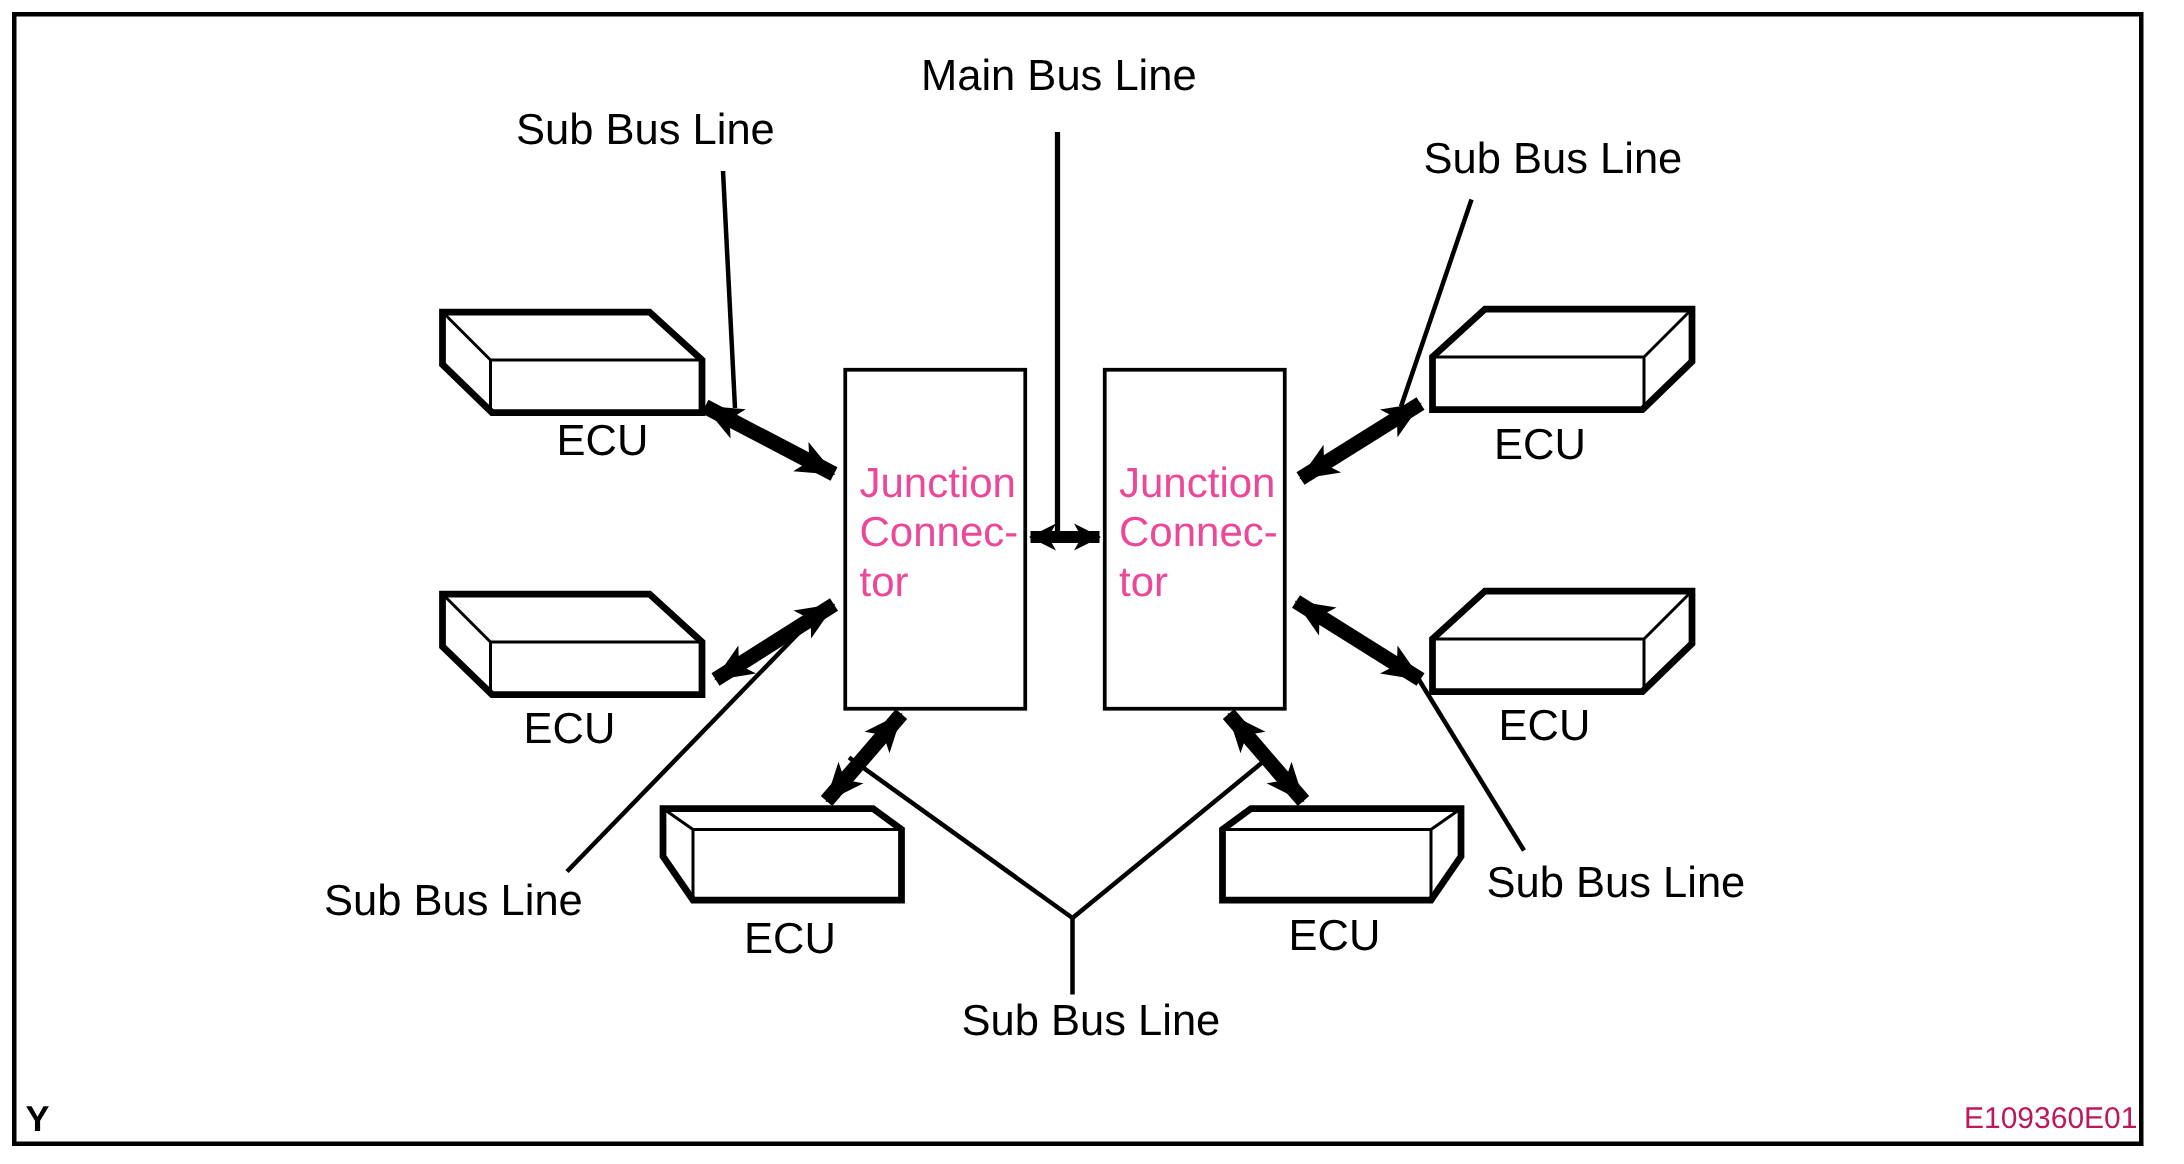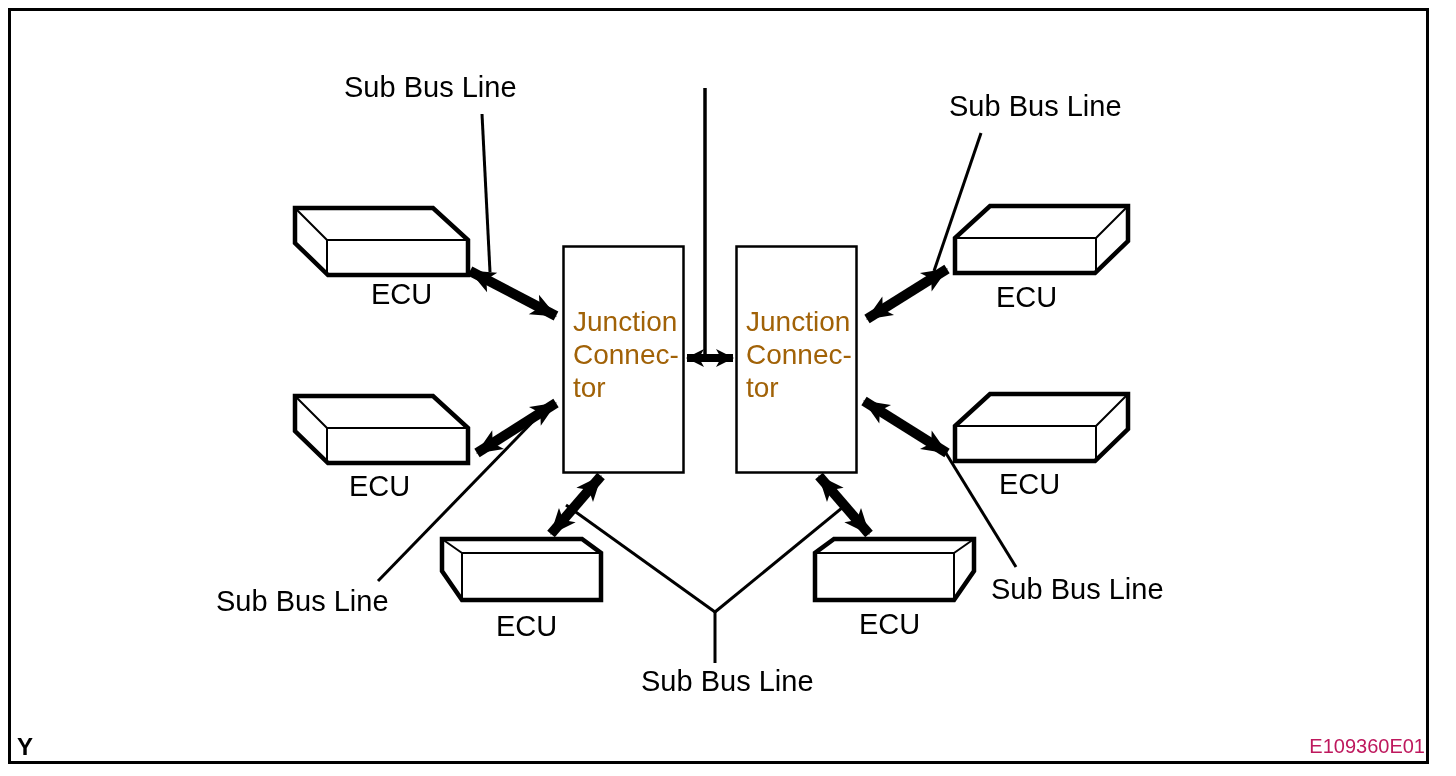--- a/index.html
+++ b/index.html
@@ -1,20 +1,20 @@
 <!DOCTYPE html>
 <html><head>
 <meta charset="utf-8">
 <style>
   html,body{margin:0;padding:0;background:#ffffff;}
   #stage{position:relative;width:1456px;height:776px;background:#ffffff;overflow:hidden;
          font-family:"Liberation Sans",sans-serif;color:#000;}
   #shapes{position:absolute;left:0;top:0;}
   .label{position:absolute;font-size:29px;line-height:29px;white-space:nowrap;color:#000;}
-  .jc-text{position:absolute;font-size:28px;line-height:33px;color:#a16207;}
+  .jc-text{position:absolute;font-size:28px;line-height:33px;color:#ec4899;}
   .corner-mark{position:absolute;font-size:24px;font-weight:bold;color:#000;}
   .fig-code{position:absolute;font-size:20px;color:#be185d;text-align:right;white-space:nowrap;}
 </style>
 </head>
 <body>
 
 <div id="stage">
 
   <svg id="shapes" width="1456" height="776" viewBox="0 0 1456 776">
     <defs>
@@ -74,20 +74,21 @@
         <path d="M442,539 H582 L601,553 V600 H462 L442,571 Z" stroke-width="4.5"></path>
         <path d="M442,539 L462,553 M462,553 H601 M462,553 V600" fill="none" stroke-width="2"></path>
       </g>
       <g>
         <path d="M974,539 H834 L815,553 V600 H954 L974,571 Z" stroke-width="4.5"></path>
         <path d="M974,539 L954,553 M954,553 H815 M954,553 V600" fill="none" stroke-width="2"></path>
       </g>
     </g>
   </svg>
 
+  <div class="label" style="left:614px;top:37px;">Main Bus Line</div>
   <div class="label" style="left:344px;top:73px;">Sub Bus Line</div>
   <div class="label" style="left:949px;top:92px;">Sub Bus Line</div>
   <div class="label" style="left:216px;top:587px;">Sub Bus Line</div>
   <div class="label" style="left:991px;top:575px;">Sub Bus Line</div>
   <div class="label" style="left:641px;top:667px;">Sub Bus Line</div>
 
   <div class="label" style="left:371px;top:280px;">ECU</div>
   <div class="label" style="left:996px;top:283px;">ECU</div>
   <div class="label" style="left:349px;top:472px;">ECU</div>
   <div class="label" style="left:999px;top:470px;">ECU</div>

